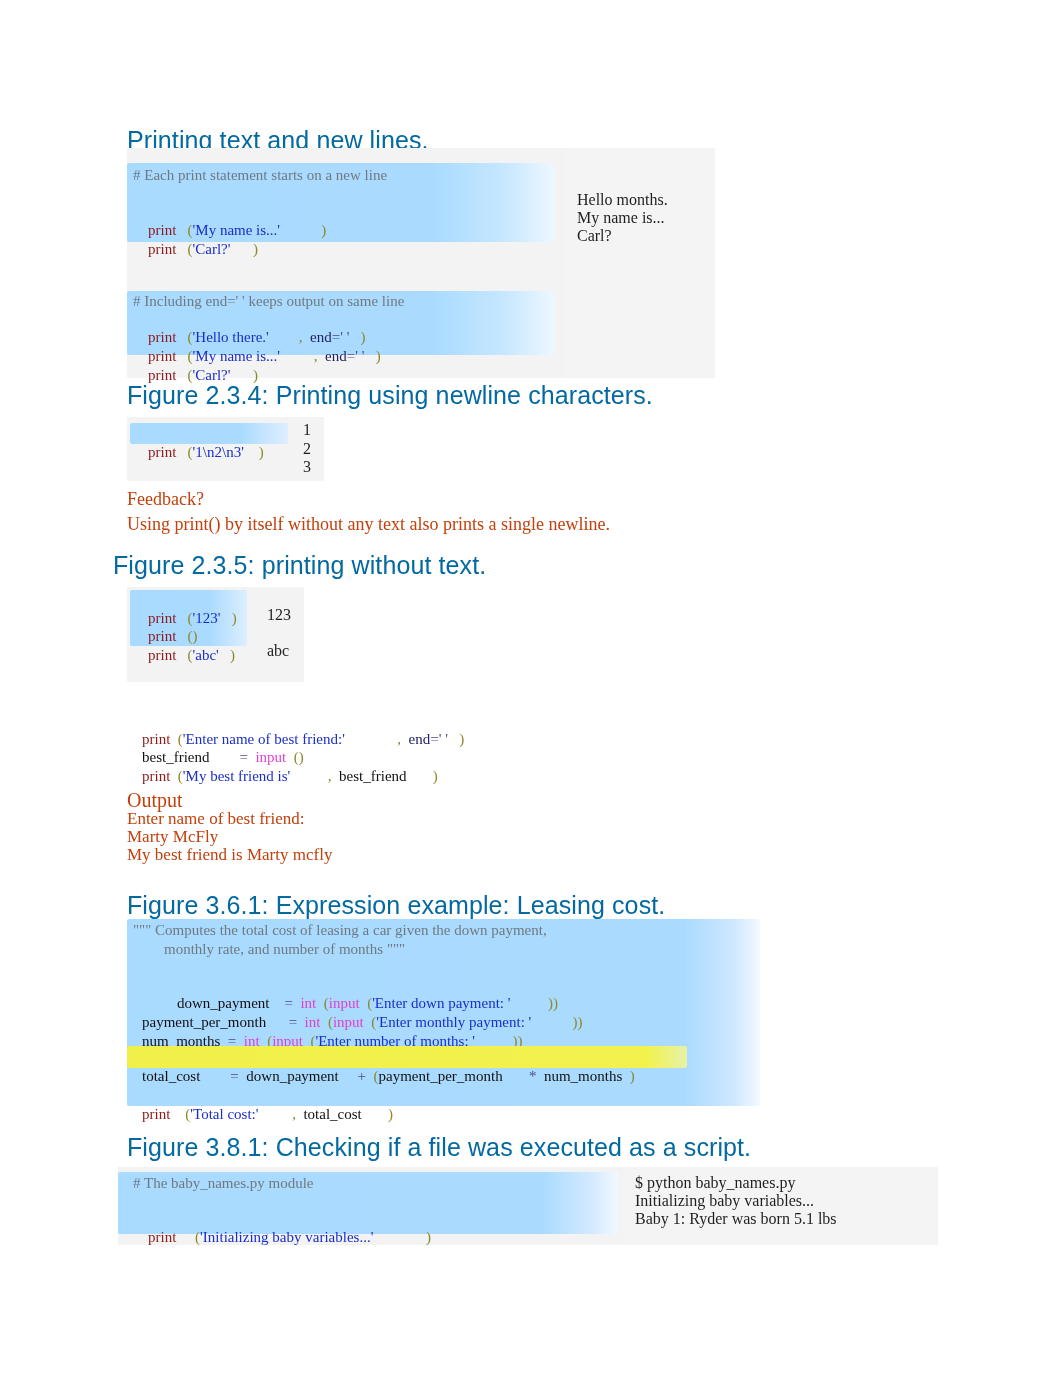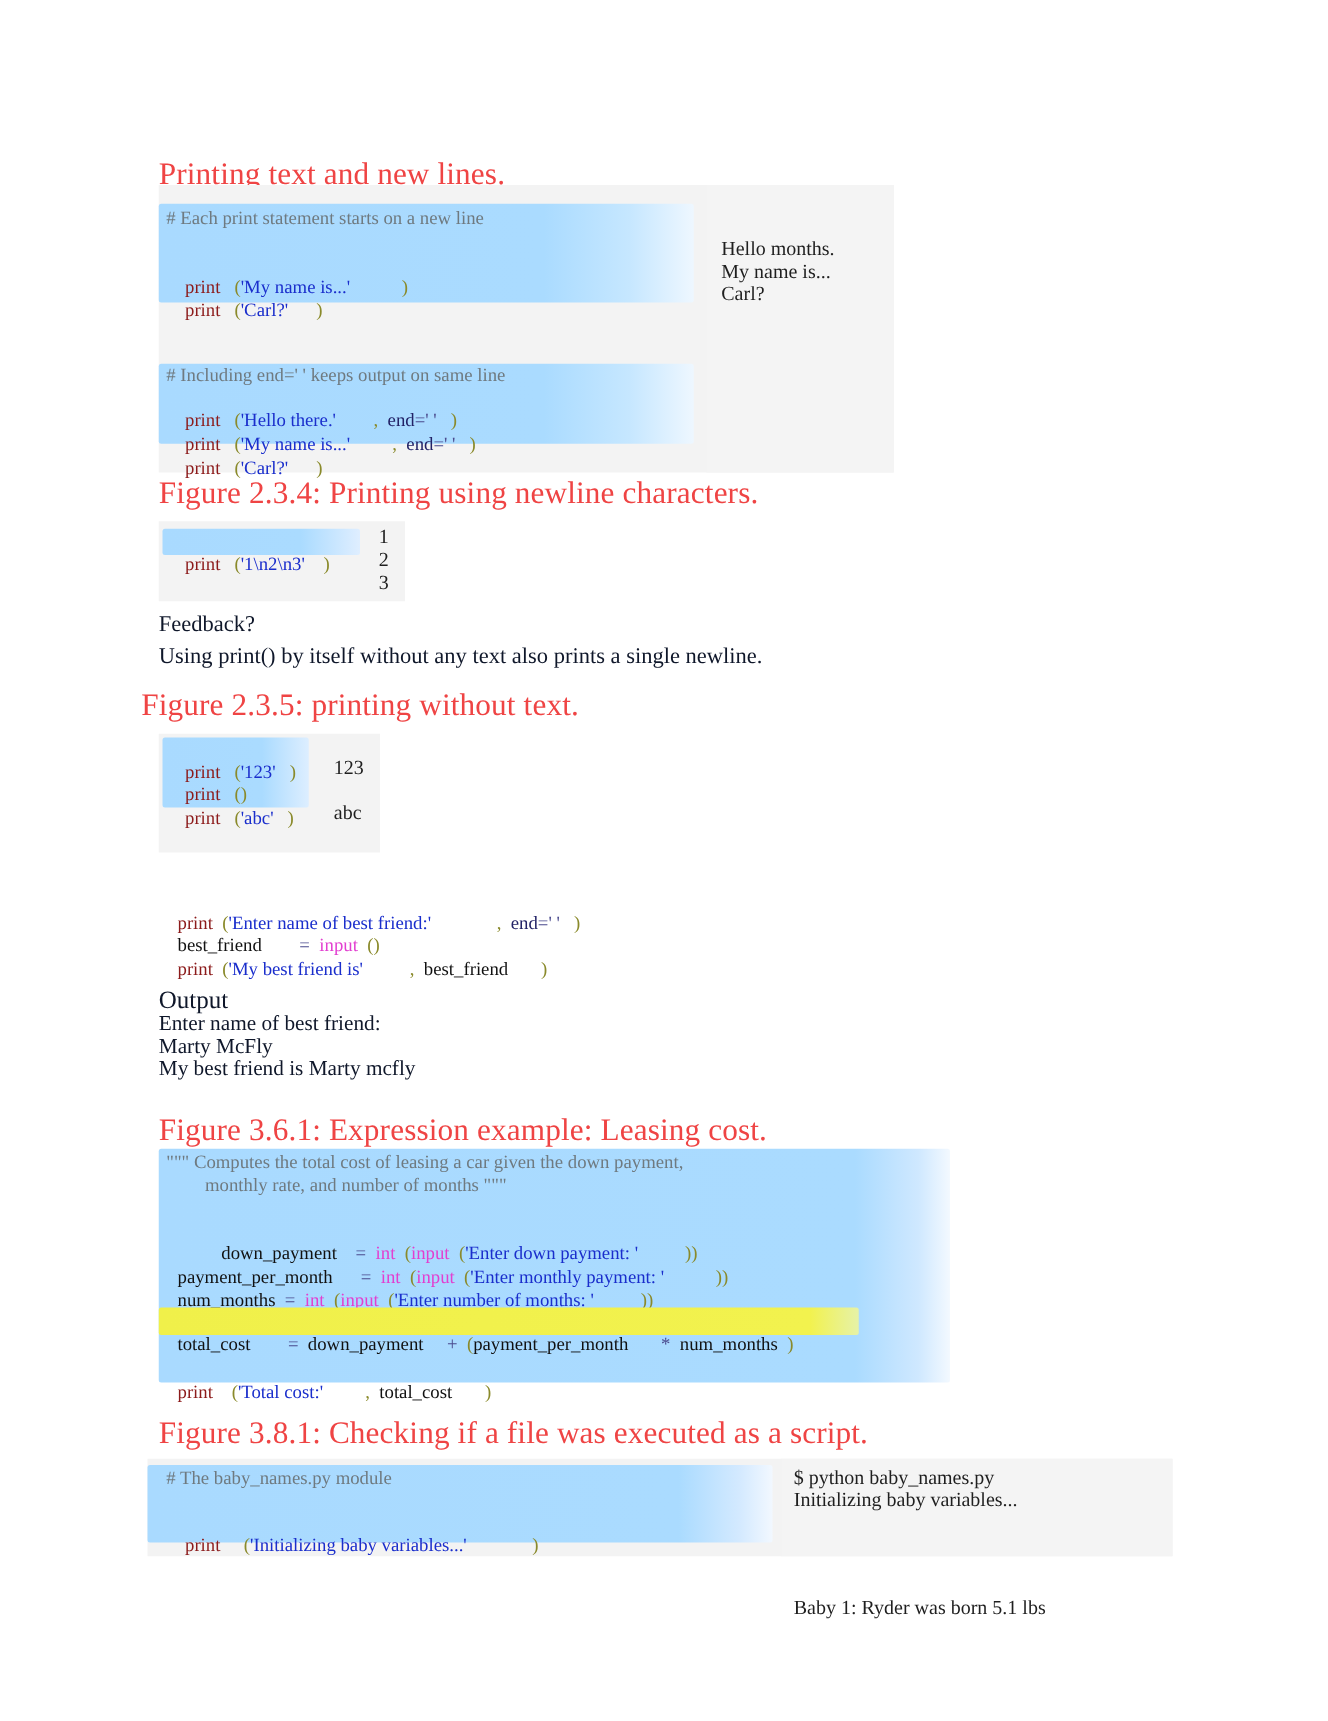--- a/index.html
+++ b/index.html
@@ -19,33 +19,33 @@
   .page {
     position: absolute;
     left: 0; top: 0;
     width: 1062px;
     height: 1377px;
   }
 
   
   .fig-heading {
     position: absolute;
-    font-family: Liberation Serif, serif;
+    font-family: Liberation Sans, sans-serif;
     font-size: 25px;
     font-weight: 400;
-    color: #ef4444;
+    color: #0369a1;
     letter-spacing: 0.1px;
     white-space: nowrap;
   }
 
   .body-text {
     position: absolute;
     font-family: "Liberation Serif", "DejaVu Serif", serif;
     font-size: 17px;
-    color: #0f172a;
+    color: #c2410c;
     white-space: nowrap;
   }
 
   
   .fig-panel {
     position: absolute;
     background: #f3f3f3;
   }
 
   .out-panel {
@@ -231,15 +231,15 @@
 
   <div class="code-line k-comment" style="left:133px; top:1174px;"># The baby_names.py module</div>
 
   <div class="code-line" style="left:133px; top:1210px;">
     <span class="k-print">print</span><span>     </span><span class="k-paren">(</span><span class="k-str">'Initializing baby variables...'</span><span>              </span><span class="k-paren">)</span>
   </div>
 
   <div class="out-panel" style="left:625px; top:1167px; width:313px; height:78px;"></div>
   <div class="out-line" style="left:635px; top:1174px;">$ python baby_names.py</div>
   <div class="out-line" style="left:635px; top:1192px;">Initializing baby variables...</div>
-  <div class="out-line" style="left:635px; top:1278px;">Baby 1: Ryder was born 5.1 lbs</div>
+  <div class="out-line" style="left:635px; top:1210px;">Baby 1: Ryder was born 5.1 lbs</div>
 
 </div>
 
 </body></html>

